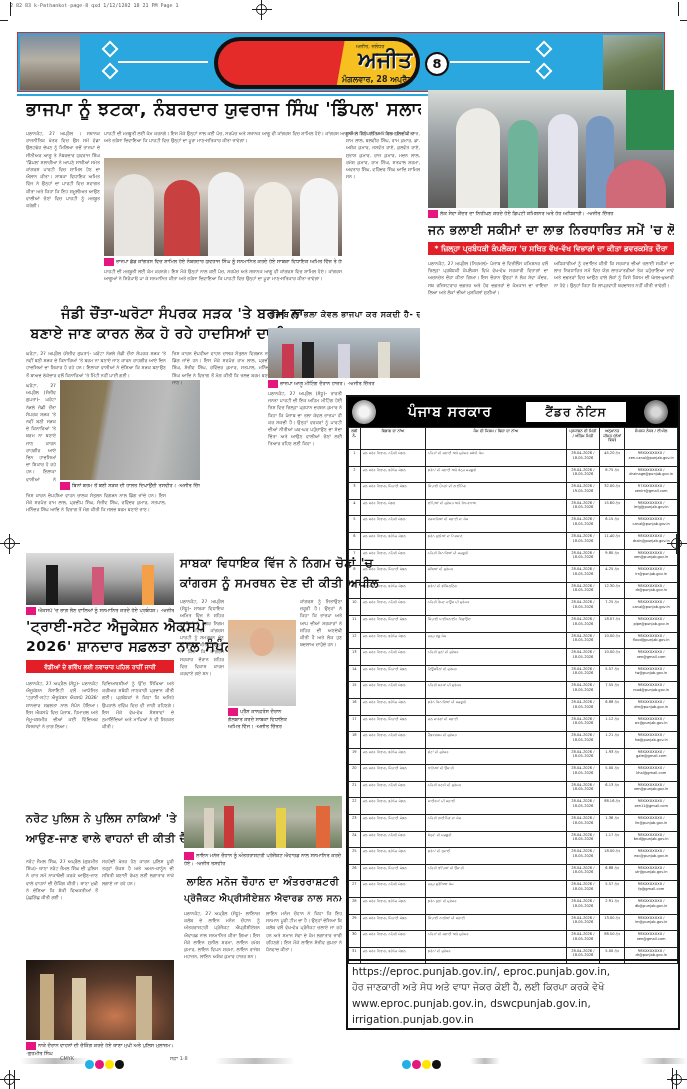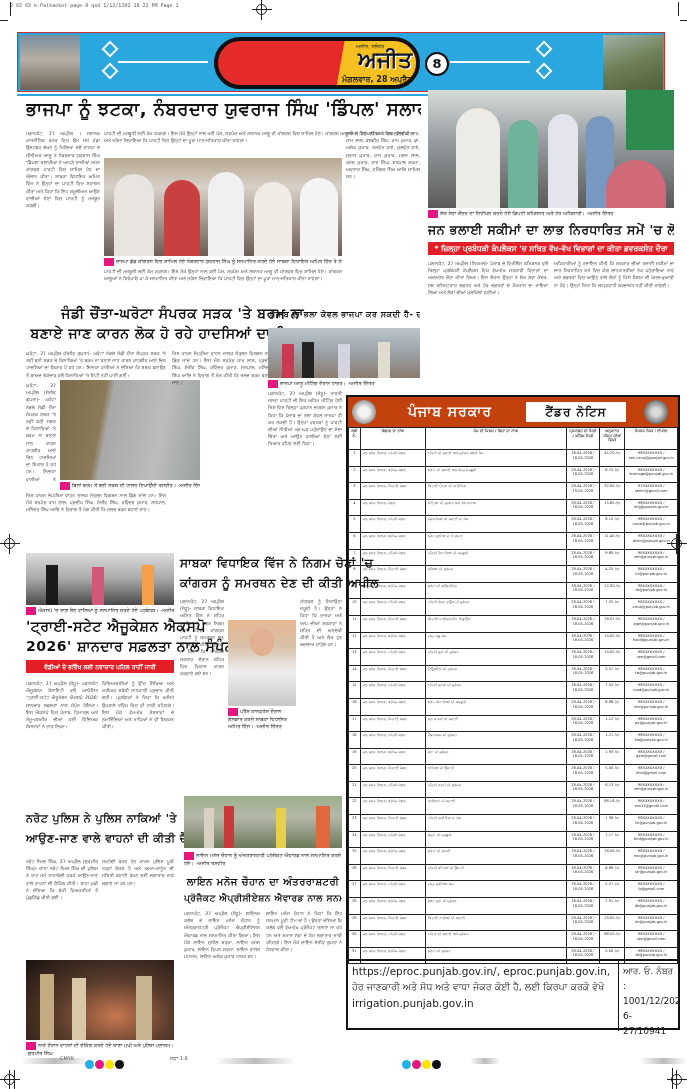--- a/index.html
+++ b/index.html
@@ -29,21 +29,21 @@
 .hl{font-weight:bold;color:#111;white-space:nowrap;letter-spacing:0.5px}
 .hl-xl{font-size:18px}
 .hl-m{font-size:14px}
 .col-text{font-size:4.6px;line-height:7.2px;color:#333;text-align:justify;overflow:hidden}
 .photo{background:#888;overflow:hidden}
 .caption{font-size:5px;color:#222;line-height:7px;white-space:nowrap;overflow:hidden}
 .mag{display:inline-block;width:10px;height:8px;background:#e5177e;vertical-align:middle;margin-right:2px}
 .redbar{background:#e21f26;color:#fff;font-size:7.5px;font-weight:bold;text-align:center;line-height:13px;white-space:nowrap;overflow:hidden}
 
 .tender{left:346px;top:395px;width:334px;height:635px;border:2px solid #111}
-.t-head{left:0;top:0;width:330px;height:30px;background:#c2410c}
+.t-head{left:0;top:0;width:330px;height:30px;background:#000000}
 .t-emblem{left:4px;top:3px;width:24px;height:24px;border-radius:50%;background:radial-gradient(circle,#f4f4f4 30%,#999 70%)}
 .t-gov{left:60px;top:6px;font-size:14px;font-weight:bold;color:#fff;letter-spacing:1px}
 .t-notice{left:178px;top:5px;width:100px;height:20px;background:#fff;color:#111;font-size:12px;font-weight:bold;text-align:center;line-height:20px;letter-spacing:1px}
 .t-logo{left:296px;top:3px;width:24px;height:24px;border-radius:50%;background:radial-gradient(circle,#d8d8d8 25%,#666 75%)}
 table.tt{position:absolute;left:0;top:30px;width:330px;border-collapse:collapse;font-size:3.6px;line-height:4.6px;color:#333}
 table.tt th,table.tt td{border:1px solid #222;padding:1px 2px;vertical-align:top;overflow:hidden}
 table.tt th{font-weight:bold;text-align:center;height:22px;font-size:3.8px}
 table.tt td.c{text-align:center}
 .t-foot{left:0;top:562px;width:330px;height:70px;border-top:2px solid #111}
 .t-foot-text{left:4px;top:2px;width:262px;font-size:10.5px;line-height:16px;color:#222}
@@ -445,26 +445,22 @@
           <td class="c">28-04-2026 / 18-05-2026</td>
           <td class="c">5.00 ਲੱਖ</td>
           <td class="c">98XXXXXXXX / dr@punjab.gov.in</td>
         </tr>
       </tbody>
   </table>
   <div class="abs t-foot">
     <div class="abs t-foot-text">
       <div>https://eproc.punjab.gov.in/, eproc.punjab.gov.in,</div>
       <div style="font-size:9.5px;white-space:nowrap">ਹੋਰ ਜਾਣਕਾਰੀ ਅਤੇ ਸੋਧ ਅਤੇ ਵਾਧਾ ਜੇਕਰ ਕੋਈ ਹੈ, ਲਈ ਕਿਰਪਾ ਕਰਕੇ ਵੇਖੋ</div>
+      <div>www.eproc.punjab.gov.in, dswcpunjab.gov.in,</div>
       <div>irrigation.punjab.gov.in</div>
-    </div>
-    <div class="abs t-foot-ref">
-      <div>ਆਰ. ਓ. ਨੰਬਰ :</div>
-      <div>1001/12/202</div>
-      <div>6-27/10941</div>
     </div>
   </div>
 </div>
 
 <div class="abs greybar" style="left:20px;top:1058px;width:70px"></div>
 <div class="abs" style="left:60px;top:1055px;font-size:5px;color:#555">CMYK</div>
 <div class="abs" style="left:85px;top:1054px">
   <span class="cmyk" style="background:#22b0e6"></span><span class="cmyk" style="background:#e5177e"></span><span class="cmyk" style="background:#ffe600"></span><span class="cmyk" style="background:#111"></span>
 </div>
 <div class="abs" style="left:170px;top:1055px;font-size:5px;color:#555">ਸਫ਼ਾ 1-8</div>

